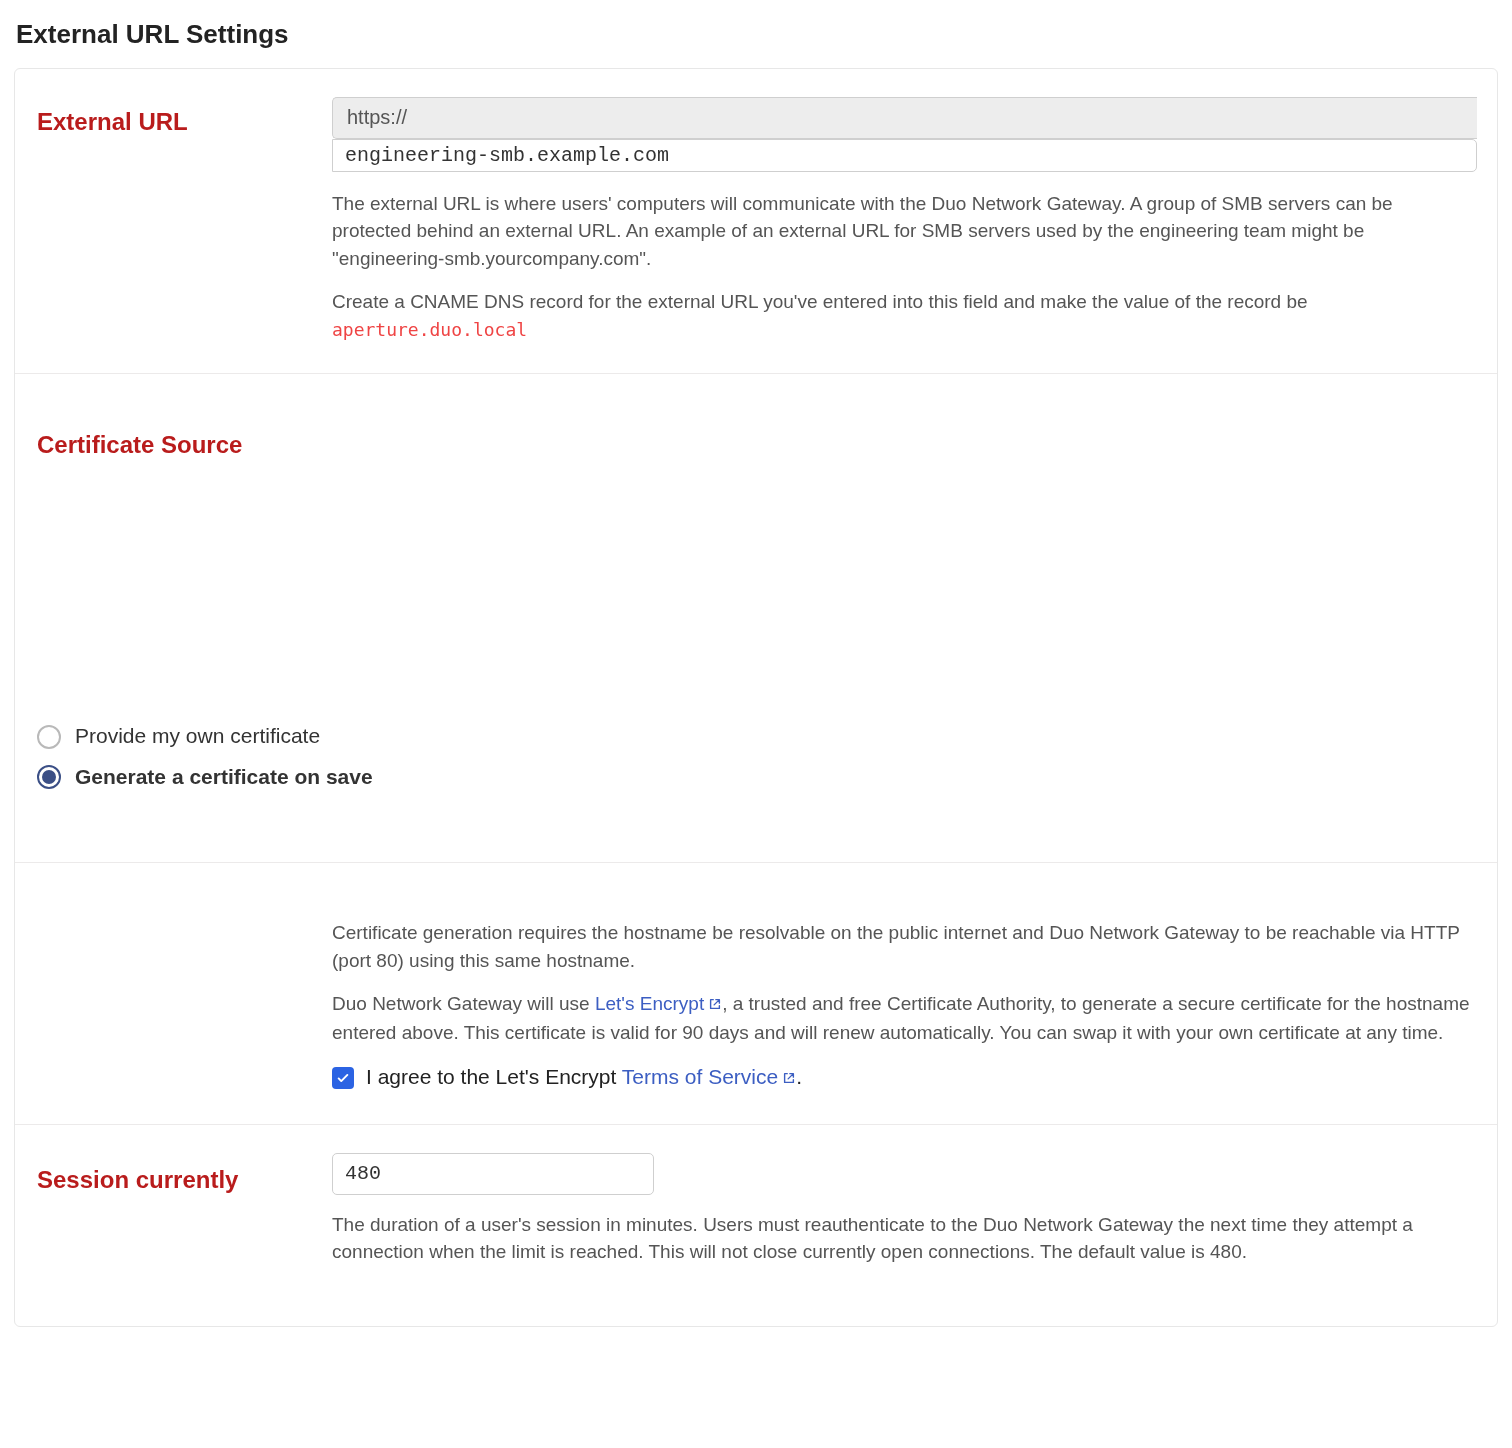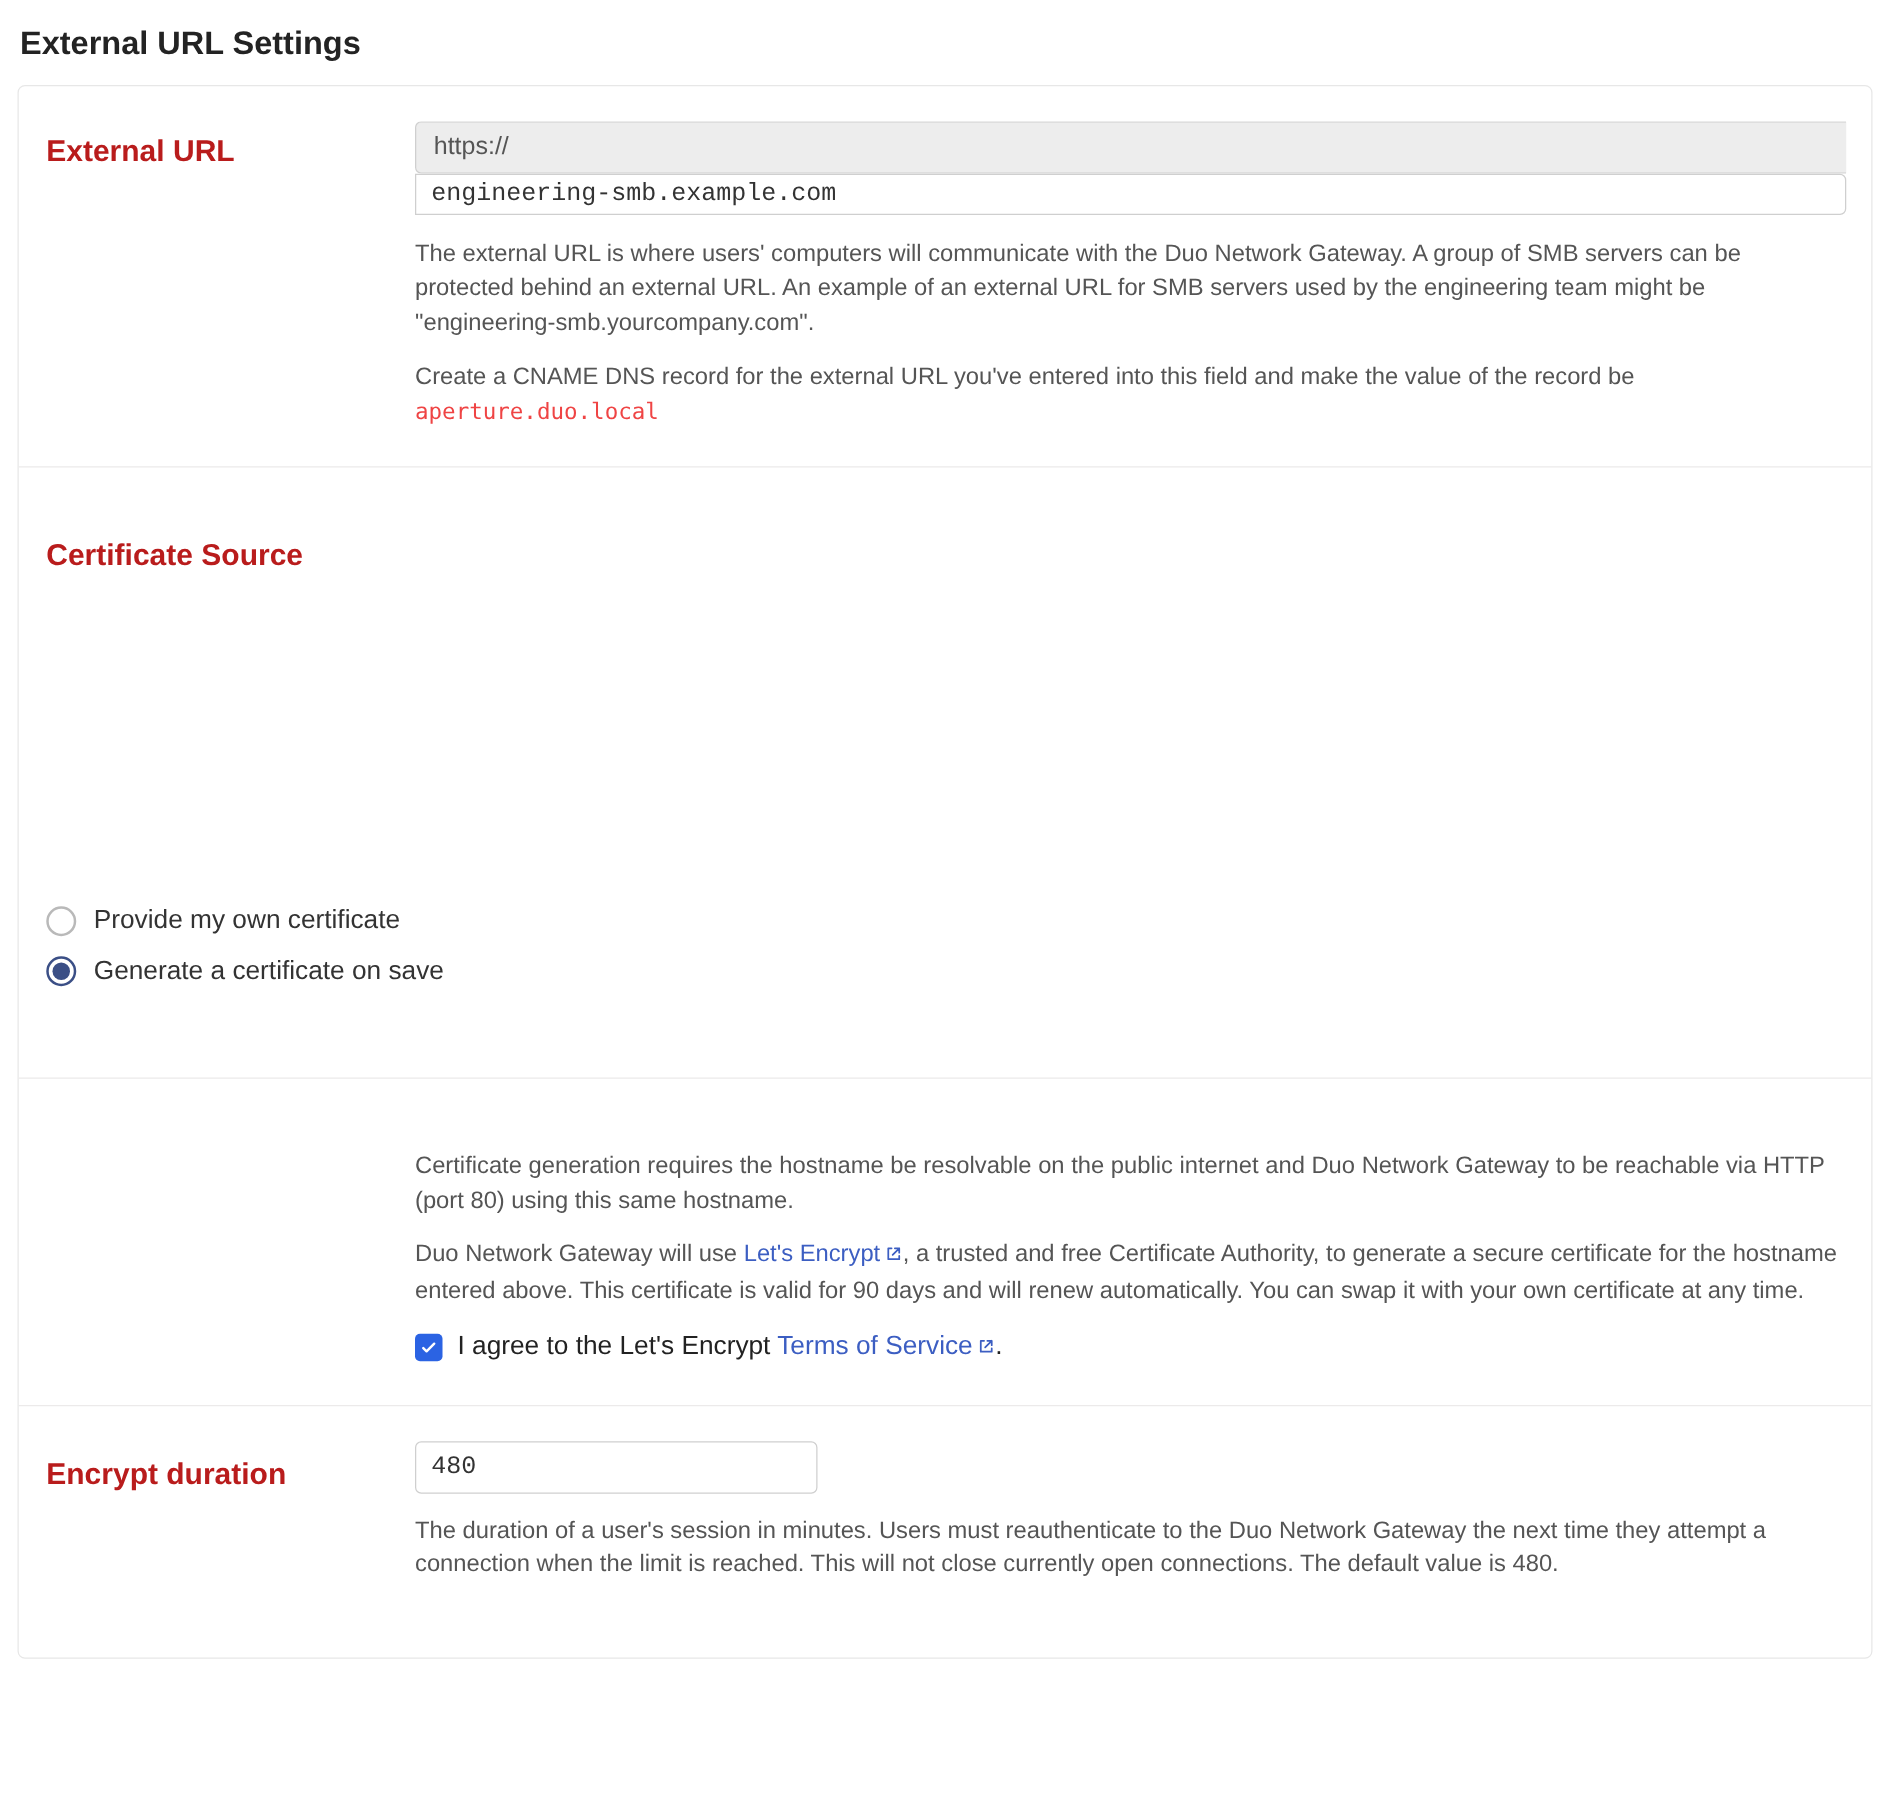--- a/index.html
+++ b/index.html
@@ -107,21 +107,21 @@
     border-color: #3b4f86;
   }
   .radio-circle.selected::after {
     content: "";
     width: 14px;
     height: 14px;
     border-radius: 50%;
     background: #3b4f86;
   }
   .radio-label { font-size: 21px; color: #333; }
-  .radio-label.bold { font-weight: 400; }
+  .radio-label.bold { font-weight: 700; }
   a.link {
     color: #3c5ec2;
     text-decoration: none;
   }
   .ext-icon {
     display: inline-block;
     vertical-align: -1px;
     margin-left: 4px;
   }
   .checkbox-line {
@@ -202,21 +202,21 @@
           <span>I agree to the Let's Encrypt </span><a href="#" class="link"><span>Terms of Service</span><span class="ext-icon"><svg width="14" height="14" viewBox="0 0 16 16" fill="none">
                   <path d="M6 3H3v10h10v-3M9 3h4v4M13 3l-6 6" stroke="#3c5ec2" stroke-width="1.6" stroke-linecap="round" stroke-linejoin="round"></path>
                 </svg></span></a><span>.</span>
         </span>
       </div>
     </div>
   </div>
 
   <div class="row" style="padding-bottom:60px;">
     <div class="label-col" style="padding-top:10px;">
-      <label>Encrypt duration</label>
+      <label>Session currently</label>
     </div>
     <div class="field-col">
       <div style="margin-bottom:16px;">
         <input type="text" class="text-input small" value="480" style="">
       </div>
       <p class="help">The duration of a user's session in minutes. Users must reauthenticate to the Duo Network Gateway the next time they attempt a connection when the limit is reached. This will not close currently open connections. The default value is 480.</p>
     </div>
   </div>
 
 </div>

